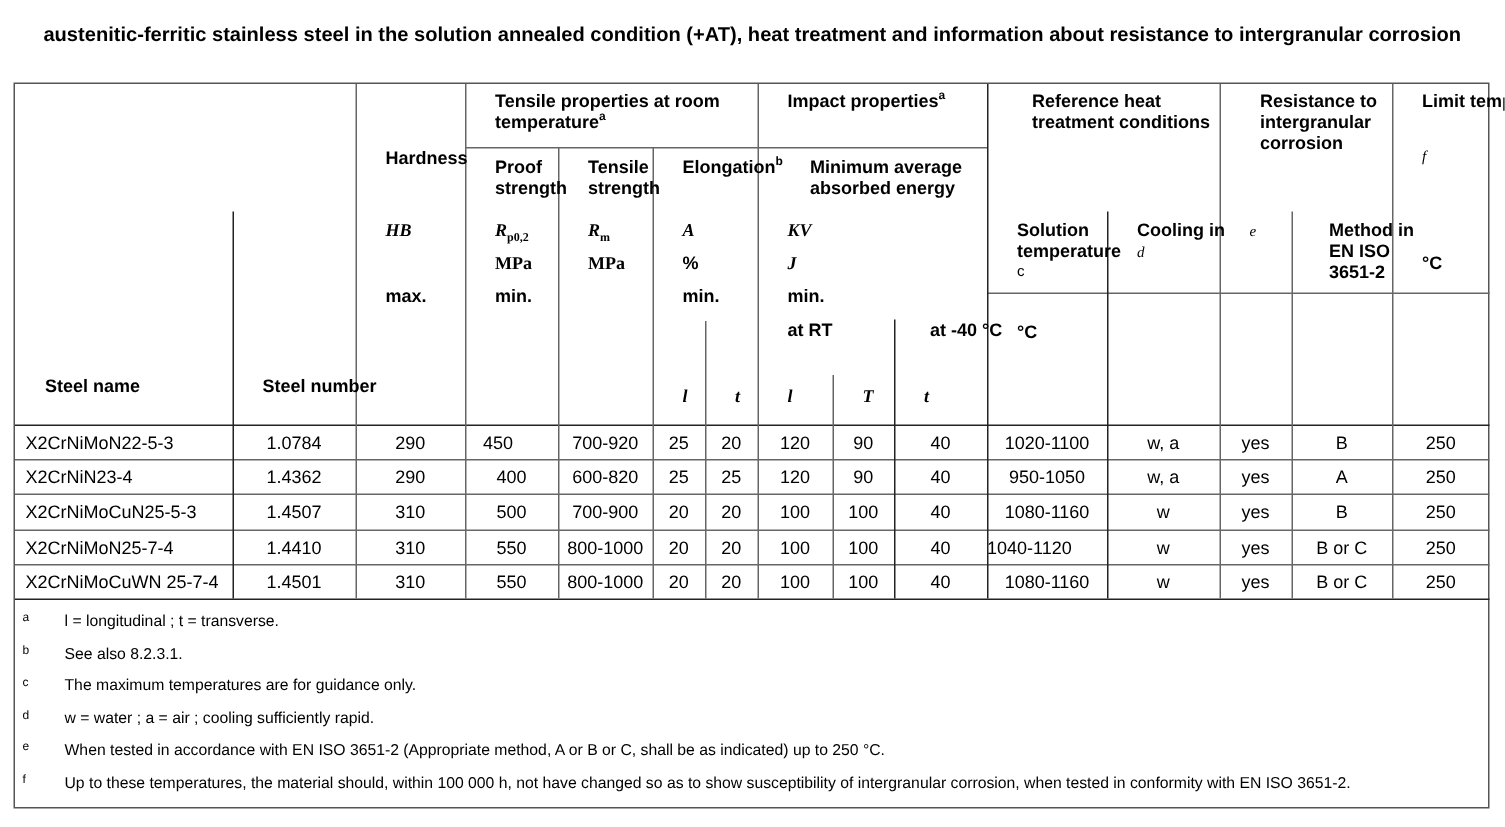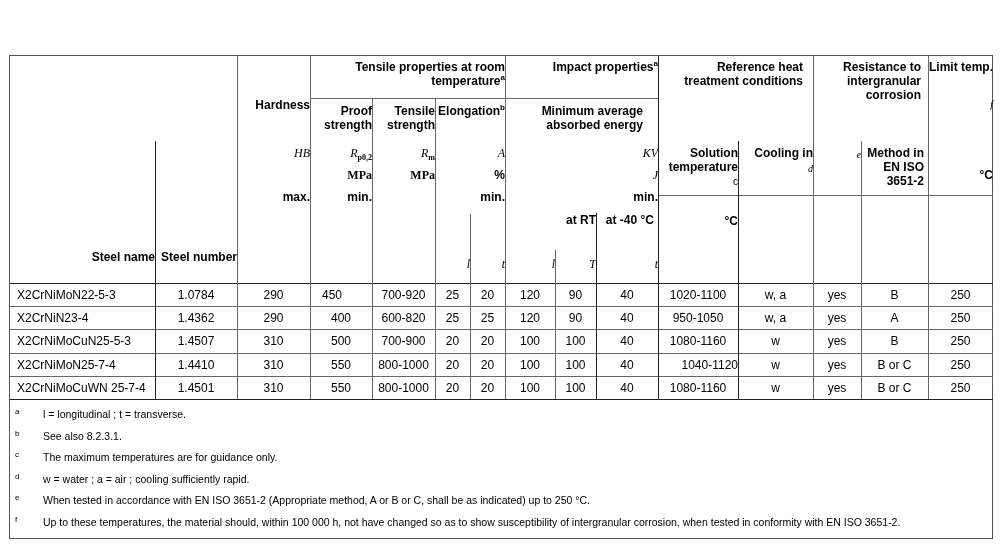--- a/index.html
+++ b/index.html
@@ -14,40 +14,42 @@
   .title div { white-space: nowrap; }
   .tbl {
     position: absolute; left: 9px; top: 55px; width: 984px; height: 484px;
     border: 1px solid #555; box-sizing: border-box;
   }
   .ln { position: absolute; background: #666; }
   .h { height: 1px; }
   .v { width: 1px; }
   .dk { background: #222; }
   .cell {
-    position: absolute; text-align: right; font-size: 12px; line-height: 14px;
+    position: absolute; text-align: left; font-size: 12px; line-height: 14px;
     box-sizing: border-box;
+    margin-left: 20px;
   }
   .b { font-weight: bold; }
   .serif { font-family: "Liberation Serif", serif; font-weight: bold; }
-  .it { font-family: "Liberation Serif", serif; font-style: italic; font-weight: normal; }
+  .it { font-family: "Liberation Serif", serif; font-style: italic; font-weight: bold; }
   .itn { font-family: "Liberation Serif", serif; font-style: italic; font-size: 10px; }
   sup { font-size: 8px; line-height: 0; }
   sub { font-size: 8px; line-height: 0; }
   .data { font-size: 12px; line-height: 14px; position: absolute; }
   .fn {
     position: absolute; left: 12px; font-size: 10.5px; line-height: 13px; white-space: nowrap;
   }
   .fn .mark { position: absolute; left: 0; top: -3px; font-size: 8px; }
   .fn .txt { position: absolute; left: 28px; top: 0; }
 </style>
 </head>
 <body>
 
 <div class="title">
+  <div>austenitic-ferritic stainless steel in the solution annealed condition (+AT), heat treatment and information about resistance to intergranular corrosion</div>
 </div>
 
 <div class="tbl">
 
   <div class="ln h" style="left:300px;top:42px;width:348px;"></div>
   <div class="ln h" style="left:648px;top:139px;width:335px;"></div>
   <div class="ln h dk" style="left:0;top:227px;width:983px;"></div>
   <div class="ln h" style="left:0;top:250px;width:983px;"></div>
   <div class="ln h" style="left:0;top:273px;width:983px;"></div>
   <div class="ln h" style="left:0;top:297px;width:983px;"></div>
@@ -181,21 +183,21 @@
         <div class="data" style="left: 7px; width: 138px; top: 302px; text-align: left;">X2CrNiMoN25-7-4</div>
         <div class="data" style="left: 145px; width: 82px; top: 302px; text-align: center;">1.4410</div>
         <div class="data" style="left: 227px; width: 73px; top: 302px; text-align: center;">310</div>
         <div class="data" style="left: 300px; width: 62px; top: 302px; text-align: center;">550</div>
         <div class="data" style="left: 362px; width: 63px; top: 302px; text-align: center;">800-1000</div>
         <div class="data" style="left: 425px; width: 35px; top: 302px; text-align: center;">20</div>
         <div class="data" style="left: 460px; width: 35px; top: 302px; text-align: center;">20</div>
         <div class="data" style="left: 495px; width: 50px; top: 302px; text-align: center;">100</div>
         <div class="data" style="left: 545px; width: 41px; top: 302px; text-align: center;">100</div>
         <div class="data" style="left: 586px; width: 62px; top: 302px; text-align: center;">40</div>
-        <div class="data" style="left: 648px; width: 80px; top: 302px; text-align: right;">1040-1120</div>
+        <div class="data" style="left: 648px; width: 80px; top: 302px; text-align: left;">1040-1120</div>
         <div class="data" style="left: 728px; width: 75px; top: 302px; text-align: center;">w</div>
         <div class="data" style="left: 803px; width: 48px; top: 302px; text-align: center;">yes</div>
         <div class="data" style="left: 851px; width: 67px; top: 302px; text-align: center;">B or C</div>
         <div class="data" style="left: 918px; width: 65px; top: 302px; text-align: center;">250</div>
       </div>
       <div>
         <div class="data" style="left: 7px; width: 138px; top: 325px; text-align: left;">X2CrNiMoCuWN 25-7-4</div>
         <div class="data" style="left: 145px; width: 82px; top: 325px; text-align: center;">1.4501</div>
         <div class="data" style="left: 227px; width: 73px; top: 325px; text-align: center;">310</div>
         <div class="data" style="left: 300px; width: 62px; top: 325px; text-align: center;">550</div>

